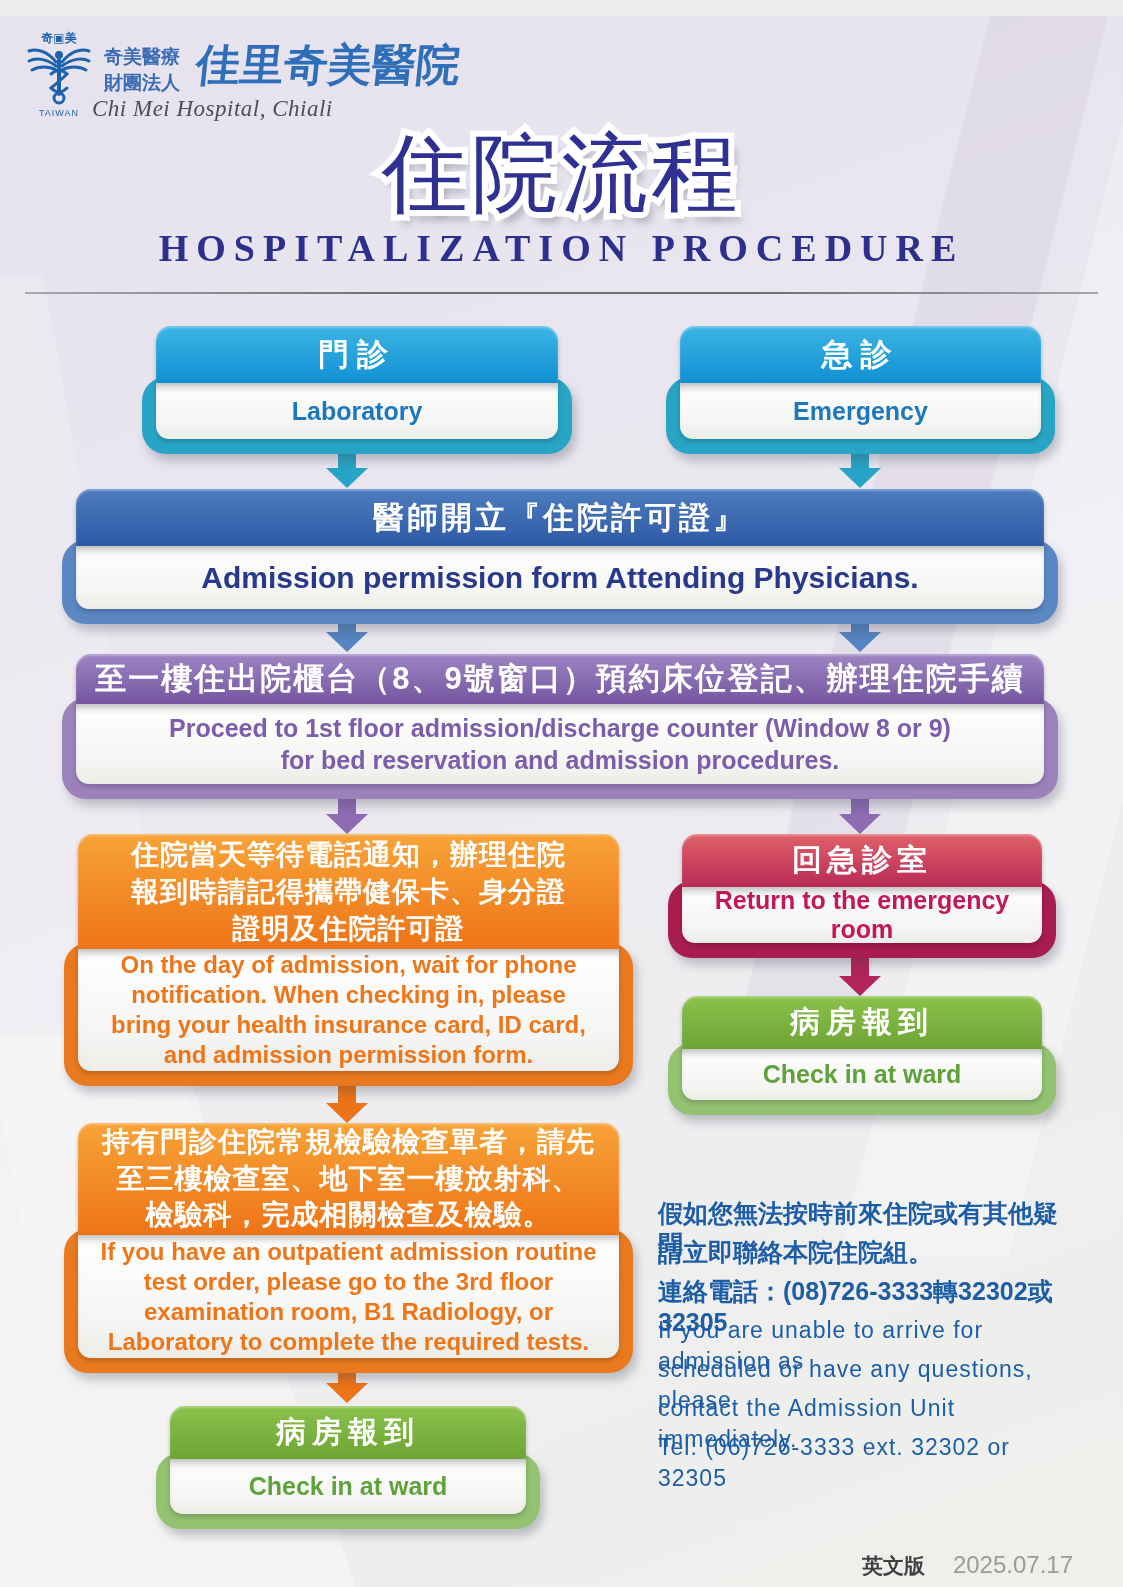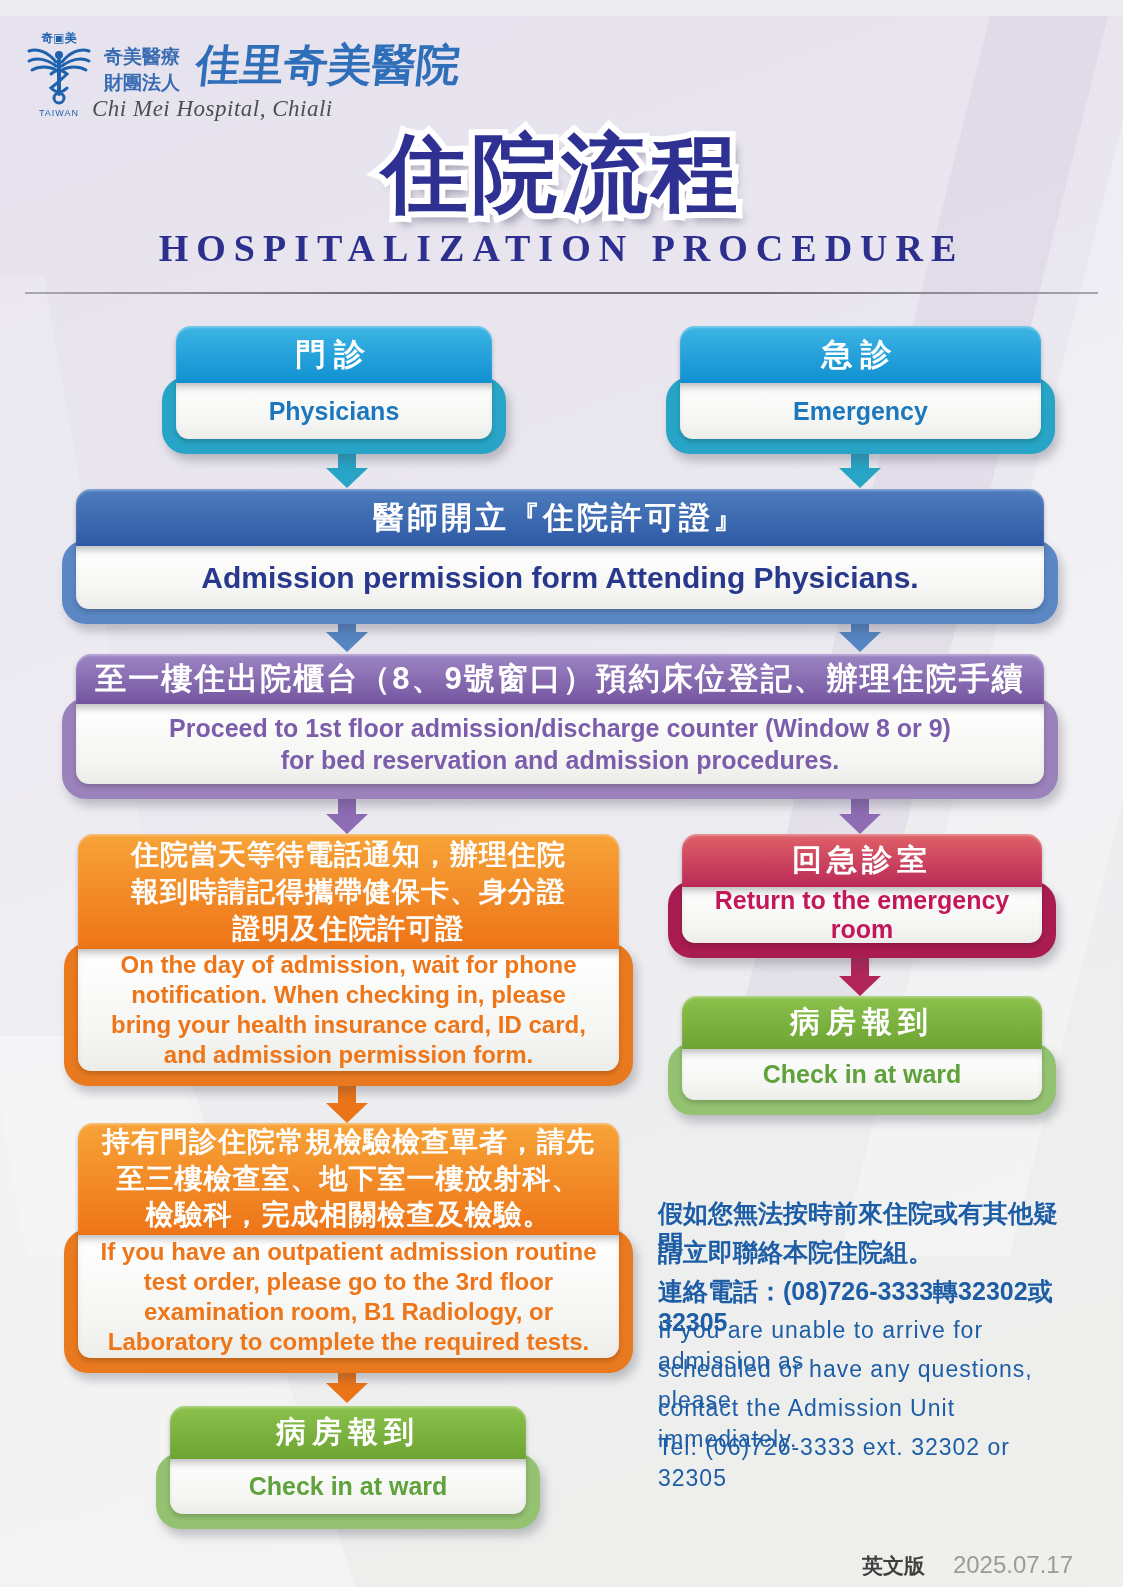--- a/index.html
+++ b/index.html
@@ -11,21 +11,21 @@
   .rib2{left:1002px;top:-60px;width:170px;height:1300px;background:rgba(255,255,255,.30);transform:skewX(-14deg);}
   .rib3{left:-140px;top:1020px;width:430px;height:700px;background:rgba(255,255,255,.33);transform:skewX(18deg);}
   .rib4{left:-60px;top:260px;width:190px;height:980px;background:rgba(255,255,255,.16);transform:skewX(10deg);}
 
   
   .logo-icon{position:absolute;left:24px;top:12px;width:70px;height:92px;}
   .logo-org{position:absolute;left:104px;top:28px;font-size:19px;line-height:26px;font-weight:bold;color:#3a6cb3;}
   .logo-callig{position:absolute;left:196px;top:20px;font-size:44px;font-weight:bold;color:#2f6eb8;transform:skewX(-6deg);white-space:nowrap;}
   .logo-en{position:absolute;left:92px;top:80px;font-family:"Liberation Serif","DejaVu Serif",serif;font-style:italic;font-size:23px;color:#4e4e52;letter-spacing:.5px;}
 
-  .title-zh{position:absolute;left:0;top:100px;width:100%;text-align:center;font-size:86px;font-weight:bold;
+  .title-zh{position:absolute;left:0;top:100px;width:100%;text-align:center;font-size:86px;font-weight:normal;
     color:#2e3192;letter-spacing:4px;z-index:1;}
   .title-zh::before{content:attr(data-text);position:absolute;left:0;top:0;width:100%;
     -webkit-text-stroke:12px #ffffff;color:#fff;z-index:-1;
     text-shadow:6px 9px 9px rgba(80,80,105,.55);}
   .title-en{position:absolute;left:0;top:210px;width:100%;text-align:center;
     font-family:"Liberation Serif","DejaVu Serif",serif;font-weight:bold;font-size:38px;
     color:#2d2f8e;letter-spacing:8px;}
   .divider{position:absolute;left:25px;top:276px;width:1073px;height:2px;
     background:linear-gradient(90deg,#aaa7ae,#6f6c74 35%,#6f6c74 68%,#a8a5ac);}
 
@@ -95,24 +95,24 @@
     <div>奇美醫療</div>
     <div>財團法人</div>
   </div>
   <div class="logo-callig">佳里奇美醫院</div>
   <div class="logo-en">Chi Mei Hospital, Chiali</div>
 
   <div class="title-zh" data-text="住院流程">住院流程</div>
   <div class="title-en">HOSPITALIZATION PROCEDURE</div>
   <div class="divider"></div>
 
-  <div class="card scheme-cyan" style="left:176px;top:310px;width:316px;--hdrh:57px">
+  <div class="card scheme-cyan" style="left:156px;top:310px;width:402px;--hdrh:57px">
     <div class="frame"></div>
     <div class="hdr" style="font-size:31px;letter-spacing:8px">門診</div>
-    <div class="bdy" style="height:56px;font-size:25px">Physicians</div>
+    <div class="bdy" style="height:56px;font-size:25px">Laboratory</div>
   </div>
   <div class="card scheme-cyan" style="left:680px;top:310px;width:361px;--hdrh:57px">
     <div class="frame"></div>
     <div class="hdr" style="font-size:31px;letter-spacing:8px">急診</div>
     <div class="bdy" style="height:56px;font-size:25px">Emergency</div>
   </div>
 
   <div class="arrow ar-cyan" style="left:326px;top:420px">
       <div class="stem" style="height:32px"></div>
       <div class="head"></div>

